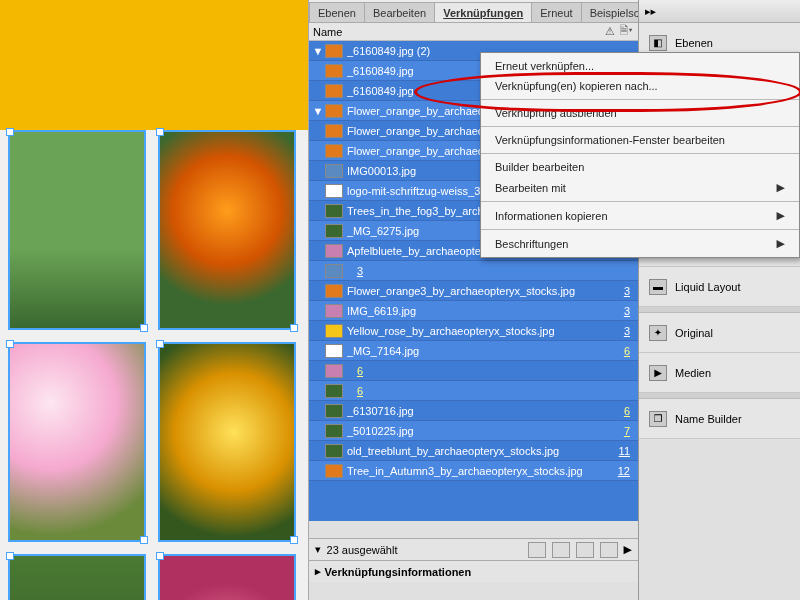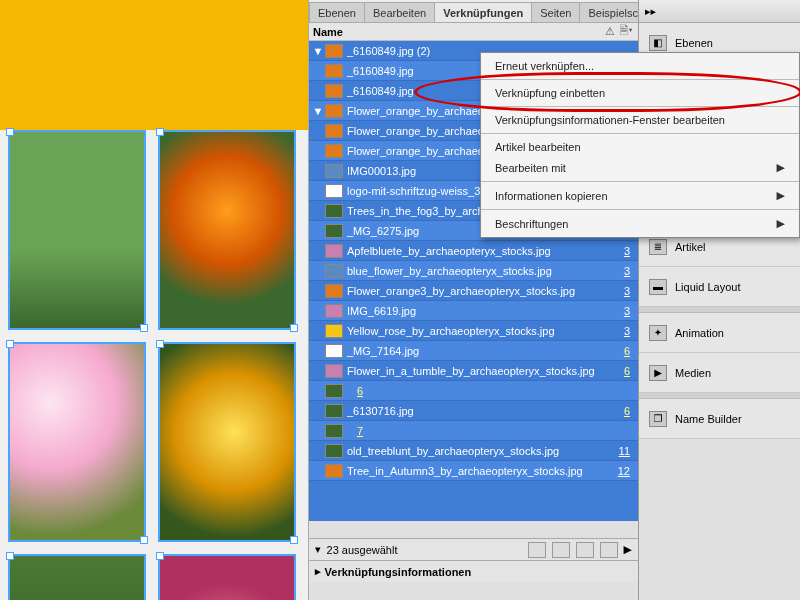--- a/index.html
+++ b/index.html
@@ -14,25 +14,25 @@
   .t1{background:linear-gradient(#6aa355 60%,#3a682f);} 
   .t2{background:radial-gradient(circle at 50% 40%,#ff9d1c,#d35400 40%,#3a682f 70%);} 
   .t3{background:radial-gradient(circle at 30% 30%,#fde6f1,#f5a9cf 40%,#6b8a3a 80%);} 
   .t4{background:radial-gradient(circle at 55% 45%,#ffe15a,#d99100 45%,#34571e 80%);} 
   .t5{background:linear-gradient(#4a7a33,#2e4f22);} 
   .t6{background:radial-gradient(circle,#f17a9a,#b03060 60%);} 
 
   .panel-stack { position:absolute; left:308px; top:0; width:330px; height:600px; background:#e0e0e0; border-left:1px solid #aaa; }
   .panel-tabs { display:flex; background:linear-gradient(#ededed,#d8d8d8); border-bottom:1px solid #aaa; height:23px; align-items:flex-end; }
   .ptab { padding:4px 8px 3px; border:1px solid #aaa; border-bottom:none; margin-right:-1px; background:#d0d0d0; color:#333; cursor:pointer; }
-  .ptab.active { background:#e8e8e8; font-weight:bold; }
+  .ptab.active { background:#e8e8e8; font-weight:bold;text-decoration:underline; }
   .ptab.more { margin-left:auto; font-weight:bold; padding:4px 6px; border:none; }
 
   .links-header { display:flex; background:#e6e6e6; border-bottom:1px solid #bbb; height:18px; align-items:center; padding:0 4px; }
-  .links-header .nm { font-weight:bold; flex:1; }
+  .links-header .nm { font-weight:normal; flex:1; }
   .links-header .hicon { width:16px; text-align:center; color:#555; }
 
   .link-list { height: 480px; overflow:hidden; background:#3e7cd6; }
   .lrow { display:flex; align-items:center; height:20px; padding:0 2px; color:#fff; background:#4a87e0; border-bottom:1px solid #3a6cc0; }
   .lrow:nth-child(odd){background:#3e7cd6;}
   .lrow .tw{width:14px;text-align:center;}
   .lrow .ic{width:18px;height:14px;background:#ccc;border:1px solid #888;margin-right:4px;}
   .lrow .ic.o{background:#e07a1c;} .lrow .ic.w{background:#fff;} .lrow .ic.g{background:#3a682f;}
   .lrow .ic.y{background:#f5c518;} .lrow .ic.p{background:#c97fb0;} .lrow .ic.b{background:#5a8ac0;}
   .lrow .nm{flex:1; white-space:nowrap; overflow:hidden; text-overflow:ellipsis;}
@@ -73,21 +73,21 @@
     <div class="thumb t5"></div>
     <div class="thumb t6"></div>
   </div>
 </div>
 
 <div class="panel-stack">
   <div class="panel-tabs">
     <div class="ptab">Ebenen</div>
     <div class="ptab">Bearbeiten</div>
     <div class="ptab active">Verknüpfungen</div>
-    <div class="ptab">Seiten</div>
+    <div class="ptab">Erneut</div>
     <div class="ptab">Beispielsch</div>
     <div class="ptab more">▸▸ │ ▾≡</div>
   </div>
   <div class="links-header">
     <span class="nm">Name</span>
     <span class="hicon">⚠</span>
     <span class="hicon">🗎▾</span>
   </div>
   <div class="link-list" id="linklist">
       <div class="lrow">
@@ -152,21 +152,20 @@
       </div>
       <div class="lrow">
         <span class="tw"></span>
         <span class="ic p"></span>
         <span class="nm">Apfelbluete_by_archaeopteryx_stocks.jpg</span>
         <span class="ct">3</span>
       </div>
       <div class="lrow">
         <span class="tw"></span>
         <span class="ic b"></span>
-        <span class="nm">blue_flower_by_archaeopteryx_stocks.jpg</span>
         <span class="ct">3</span>
       </div>
       <div class="lrow">
         <span class="tw"></span>
         <span class="ic o"></span>
         <span class="nm">Flower_orange3_by_archaeopteryx_stocks.jpg</span>
         <span class="ct">3</span>
       </div>
       <div class="lrow">
         <span class="tw"></span>
@@ -182,37 +181,37 @@
       </div>
       <div class="lrow">
         <span class="tw"></span>
         <span class="ic w"></span>
         <span class="nm">_MG_7164.jpg</span>
         <span class="ct err">6</span>
       </div>
       <div class="lrow">
         <span class="tw"></span>
         <span class="ic p"></span>
-        <span class="nm">Flower_in_a_tumble_by_archaeopteryx_stocks.jpg</span>
         <span class="ct err">6</span>
       </div>
       <div class="lrow">
         <span class="tw"></span>
         <span class="ic g"></span>
         <span class="ct err">6</span>
       </div>
       <div class="lrow">
         <span class="tw"></span>
         <span class="ic g"></span>
         <span class="nm">_6130716.jpg</span>
         <span class="ct err">6</span>
       </div>
       <div class="lrow">
         <span class="tw"></span>
         <span class="ic g"></span>
+        <span class="nm">_5010225.jpg</span>
         <span class="ct err">7</span>
       </div>
       <div class="lrow">
         <span class="tw"></span>
         <span class="ic g"></span>
         <span class="nm">old_treeblunt_by_archaeopteryx_stocks.jpg</span>
         <span class="ct">11</span>
       </div>
       <div class="lrow">
         <span class="tw"></span>
@@ -232,26 +231,27 @@
     <span>▶</span>
   </div>
   <div class="link-info-bar">
     <span class="tri">▸</span>
     <span>Verknüpfungsinformationen</span>
   </div>
 </div>
 
 <div class="ctx-menu">
   <div class="mitem">Erneut verknüpfen...</div>
-  <div class="msep"></div>
-  <div class="mitem">Verknüpfung einbetten</div>
+  <div class="mitem">Verknüpfung(en) kopieren nach...</div>
+  <div class="msep"></div>
+  <div class="mitem">Verknüpfung ausblenden</div>
   <div class="msep"></div>
   <div class="mitem">Verknüpfungsinformationen-Fenster bearbeiten</div>
   <div class="msep"></div>
-  <div class="mitem">Artikel bearbeiten</div>
+  <div class="mitem">Builder bearbeiten</div>
   <div class="mitem">
       <span>Bearbeiten mit</span>
       <span class="arw">▶</span>
     </div>
   <div class="msep"></div>
   <div class="mitem">
       <span>Informationen kopieren</span>
       <span class="arw">▶</span>
     </div>
   <div class="msep"></div>
@@ -293,21 +293,21 @@
       <div class="ri-icon">≣</div>
       <span>Artikel</span>
     </div>
   <div class="rail-item">
       <div class="ri-icon">▬</div>
       <span>Liquid Layout</span>
     </div>
   <div class="rail-sep"></div>
   <div class="rail-item">
       <div class="ri-icon">✦</div>
-      <span>Animation</span>
+      <span>Original</span>
     </div>
   <div class="rail-item">
       <div class="ri-icon">▶</div>
       <span>Medien</span>
     </div>
   <div class="rail-sep"></div>
   <div class="rail-item">
       <div class="ri-icon">❐</div>
       <span>Name Builder</span>
     </div>

